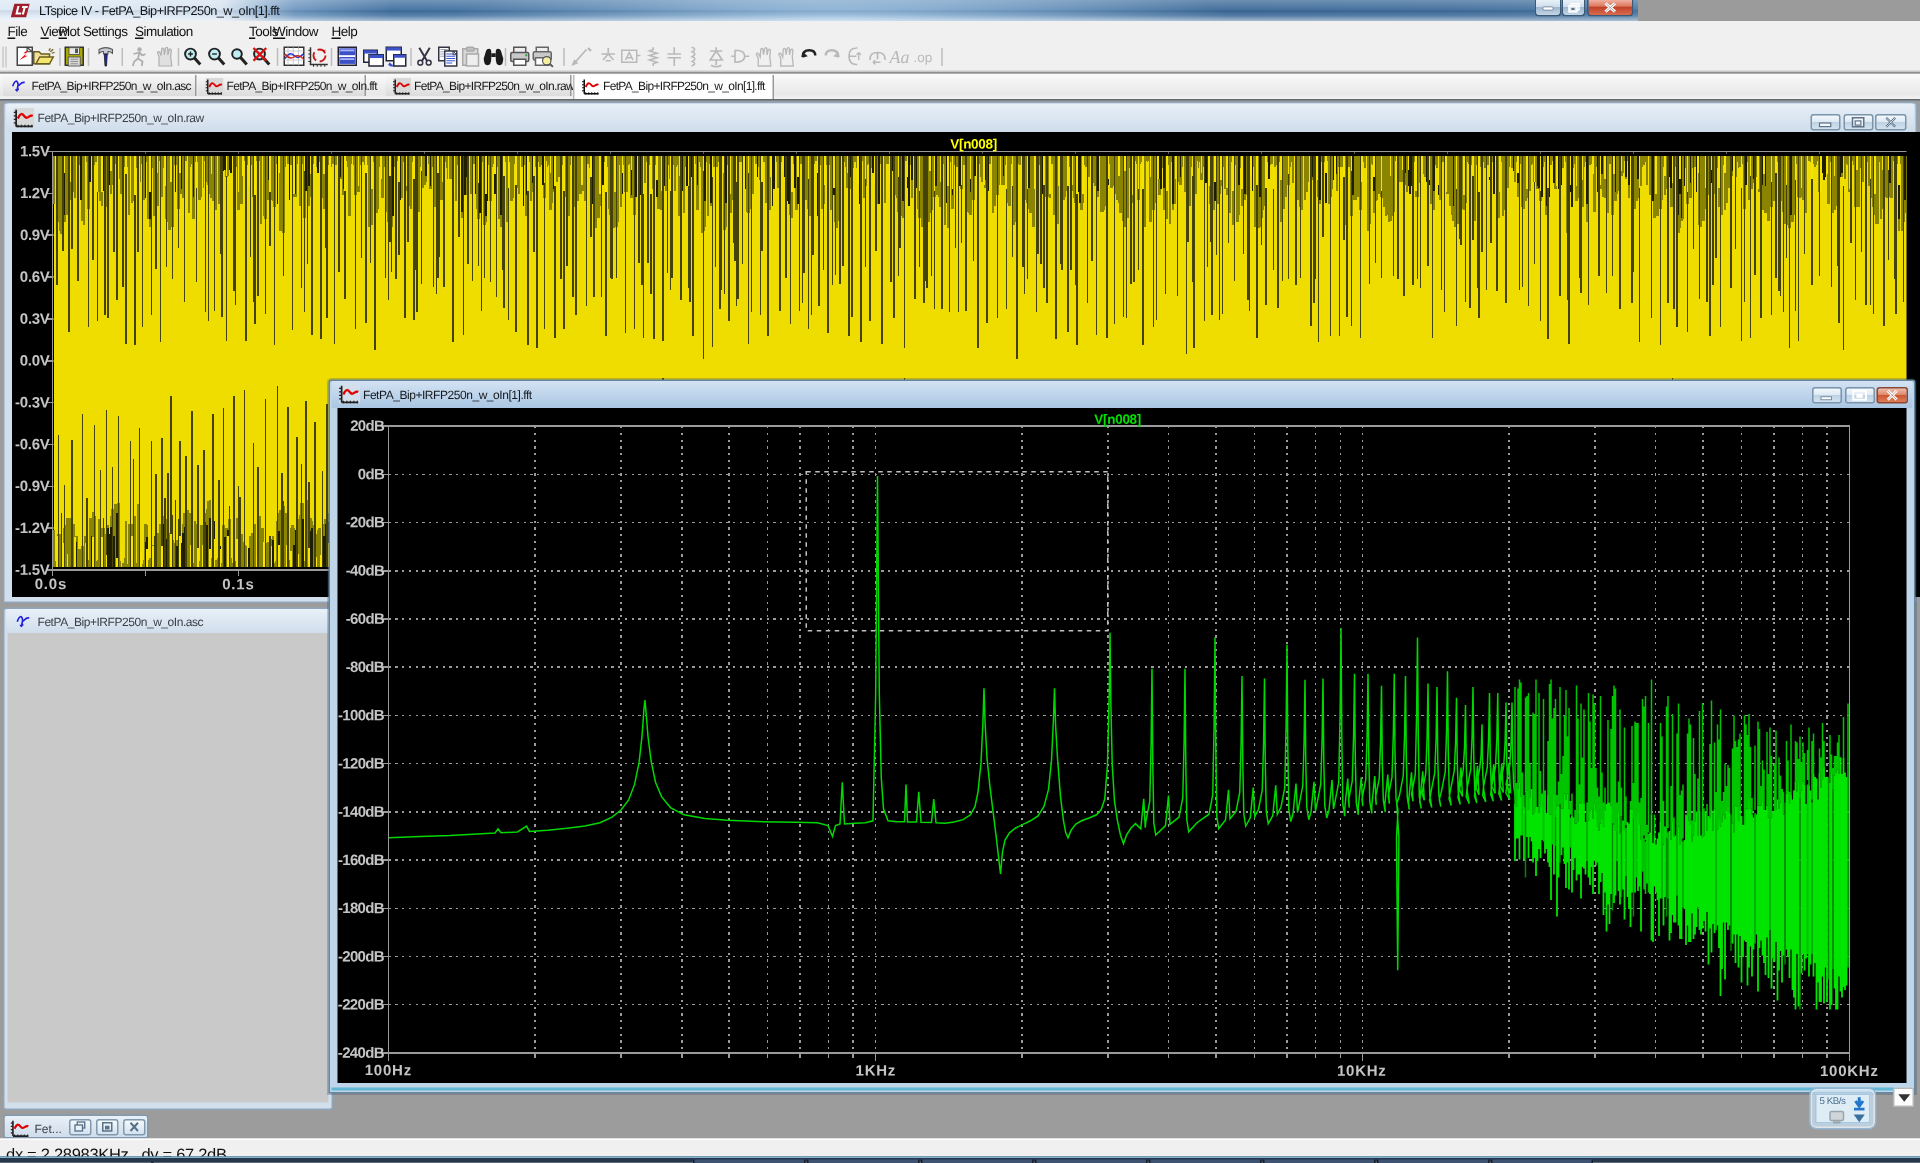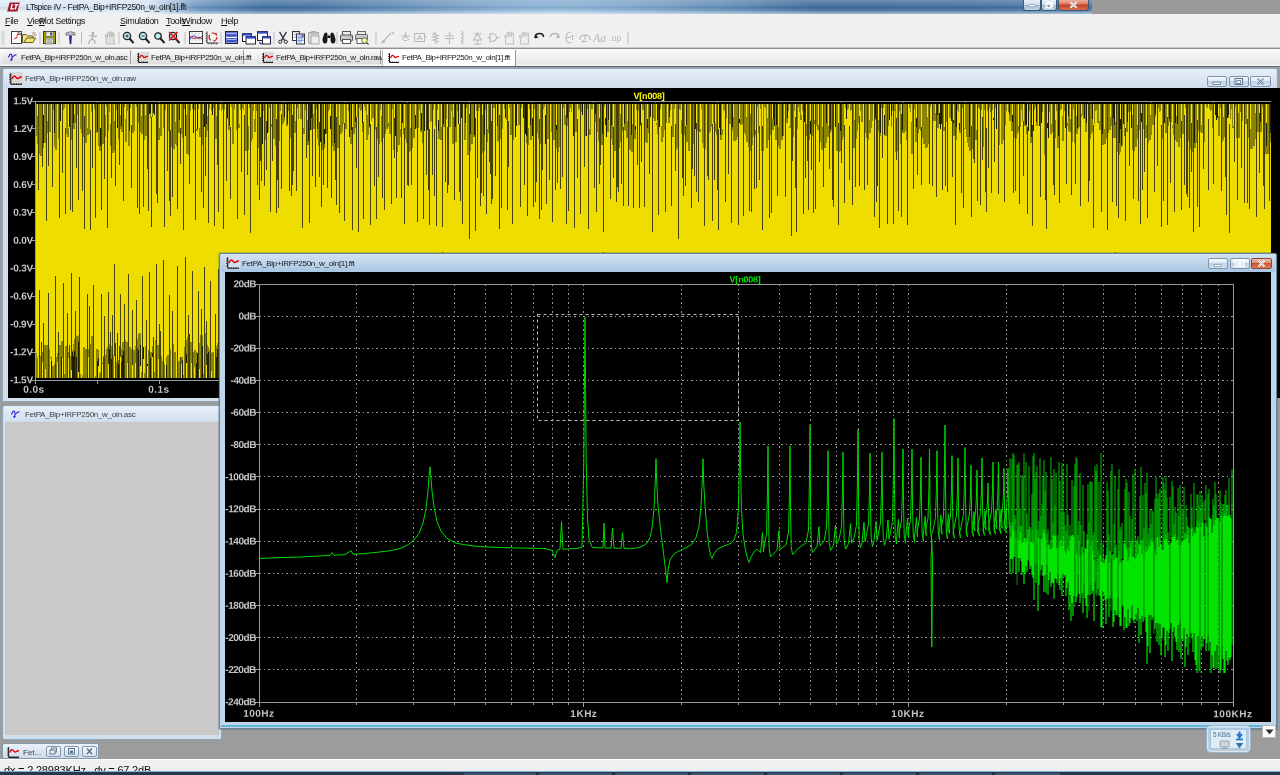--- a/index.html
+++ b/index.html
@@ -90,21 +90,21 @@
           <path d="M12 2.4 L19 8.6 M19 2.4 L12 8.6" stroke="#fff" stroke-width="2.2"></path>
           <path d="M12 2.4 L19 8.6 M19 2.4 L12 8.6" stroke="#999" stroke-width="0.6"></path>
         </svg>
       </div>
   </div>
 </div>
 <div id="menubar">
   <span style="left:5px"><u>F</u>ile</span>
   <span style="left:27px"><u>V</u>iew</span>
   <span style="left:39px"><u>P</u>lot Settings</span>
-  <span style="left:120px"><u>S</u>imulation</span>
+  <span style="left:90px"><u>S</u>imulation</span>
   <span style="left:166px"><u>T</u>ools</span>
   <span style="left:182px"><u>W</u>indow</span>
   <span style="left:221px"><u>H</u>elp</span>
 </div>
 <div id="toolbar">
     <svg width="1280" height="20" viewBox="0 0 1280 20">
       <path d="M2 3 v14 M4 3 v14" stroke="#c8c8c8" stroke-width="1" fill="none"></path>
       <path d="M40 4 v12" stroke="#bdbdbd" stroke-width="1"></path>
       <path d="M59 4 v12" stroke="#bdbdbd" stroke-width="1"></path>
       <path d="M81.5 4 v12" stroke="#bdbdbd" stroke-width="1"></path>

